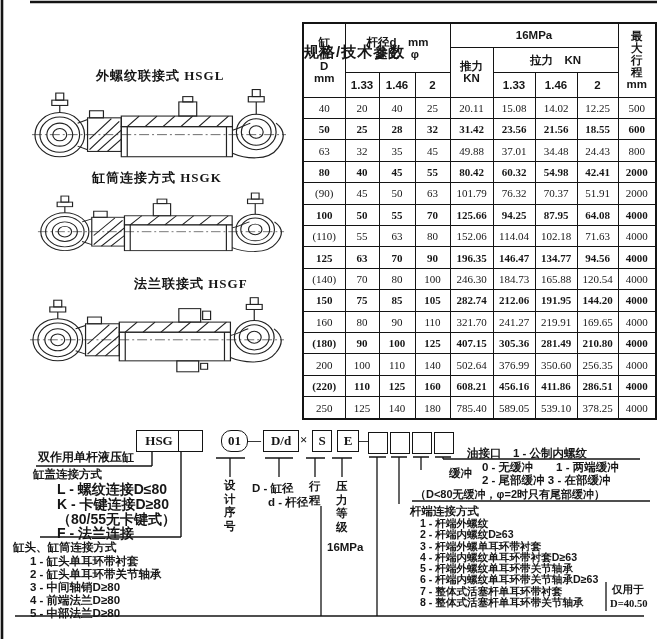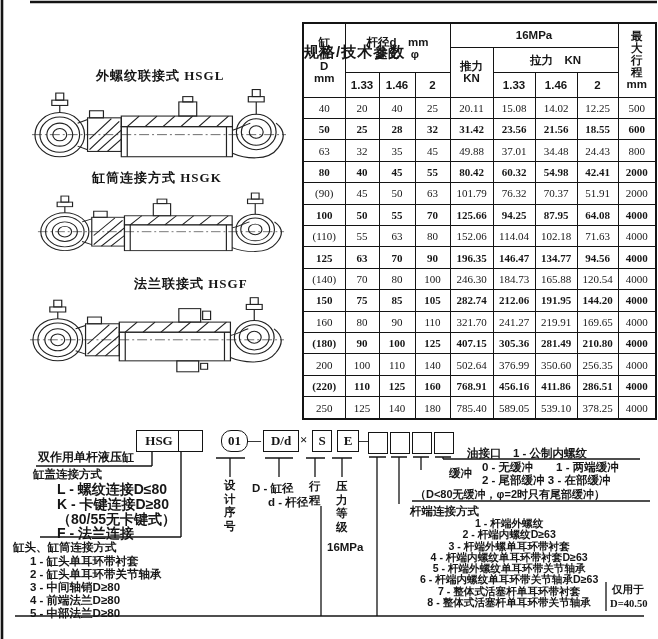--- a/index.html
+++ b/index.html
@@ -249,21 +249,21 @@
         <td>376.99</td>
         <td>350.60</td>
         <td>256.35</td>
         <td>4000</td>
       </tr>
       <tr class="b">
         <td>(220)</td>
         <td>110</td>
         <td>125</td>
         <td>160</td>
-        <td>768.91</td>
+        <td>608.21</td>
         <td>456.16</td>
         <td>411.86</td>
         <td>286.51</td>
         <td>4000</td>
       </tr>
       <tr>
         <td>250</td>
         <td>125</td>
         <td>140</td>
         <td>180</td>
@@ -422,21 +422,21 @@
 等
 级</div>
 <div class="abs lg" style="left:327px;top:541px;">16MPa</div>
 
 <div class="abs lg" style="left:467px;top:447px;">油接口　1 - 公制内螺纹</div>
 <div class="abs lg" style="left:449px;top:467px;font-family:Liberation Serif, serif;">缓冲</div>
 <div class="abs lg" style="left:482px;top:461px;">0 - 无缓冲　　1 - 两端缓冲</div>
 <div class="abs lg" style="left:482px;top:474px;">2 - 尾部缓冲 3 - 在部缓冲</div>
 <div class="abs lg" style="left:415px;top:488px;font-size:11px;">（D&lt;80无缓冲，φ=2时只有尾部缓冲）</div>
 <div class="abs lg-title" style="left:410px;top:504px;">杆端连接方式</div>
-<div class="abs rod-list" style="left:420px;top:518px;text-align:center;">
+<div class="abs rod-list" style="left:420px;top:518px;">
     <div class="li">1 - 杆端外螺纹</div>
     <div class="li">2 - 杆端内螺纹D≥63</div>
     <div class="li">3 - 杆端外螺单耳环带衬套</div>
     <div class="li">4 - 杆端内螺纹单耳环带衬套D≥63</div>
     <div class="li">5 - 杆端外螺纹单耳环带关节轴承</div>
     <div class="li">6 - 杆端内螺纹单耳环带关节轴承D≥63</div>
     <div class="li">7 - 整体式活塞杆单耳环带衬套</div>
     <div class="li">8 - 整体式活塞杆单耳环带关节轴承</div>
   </div>
 <div class="abs lg" style="left:612px;top:583px;font-size:10.6px;">仅用于</div>

